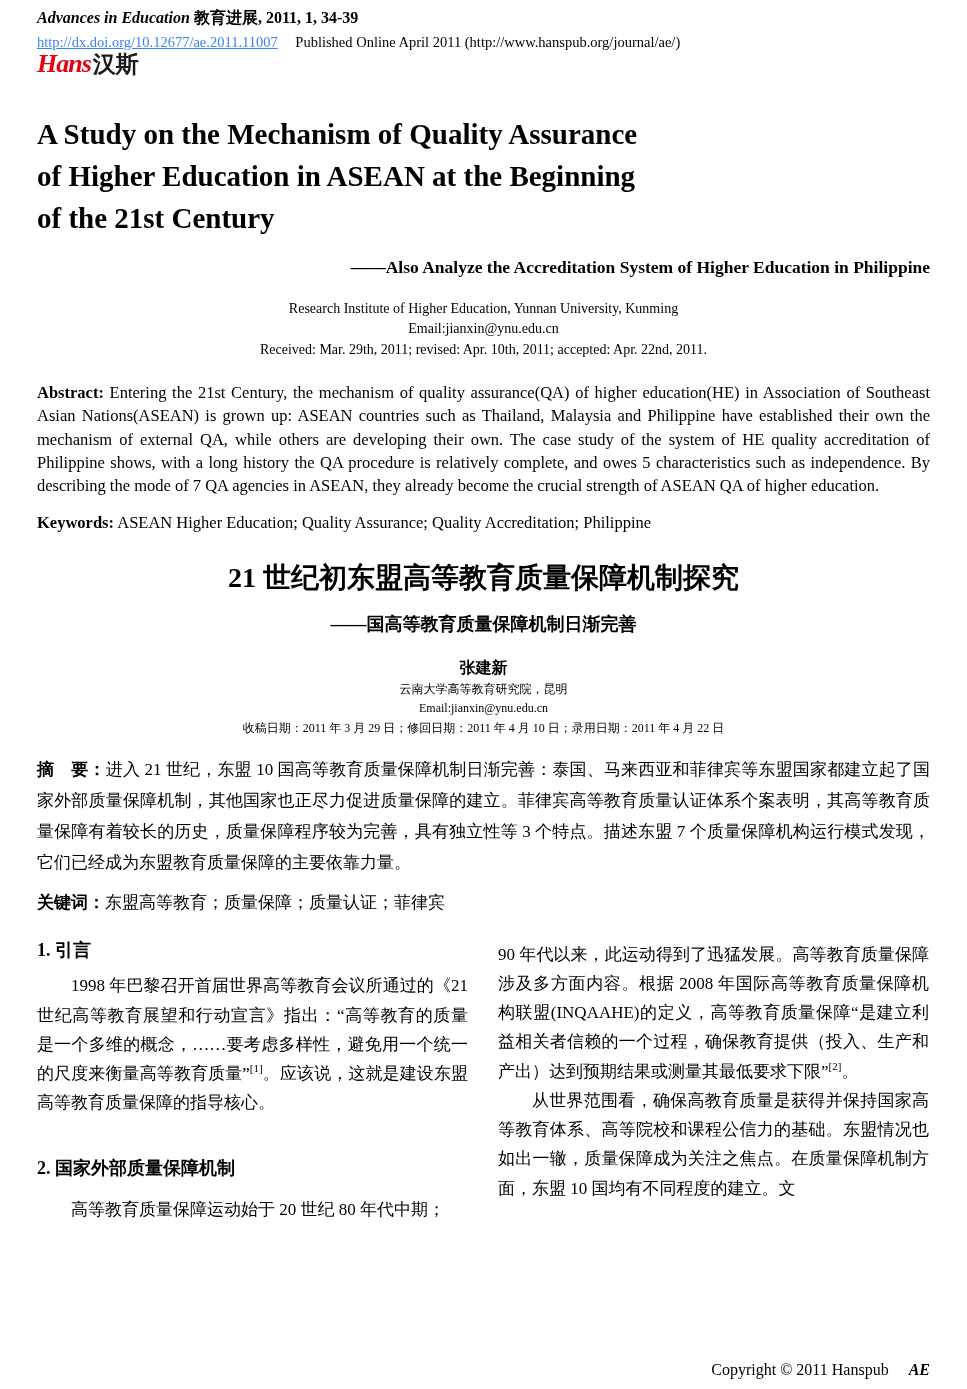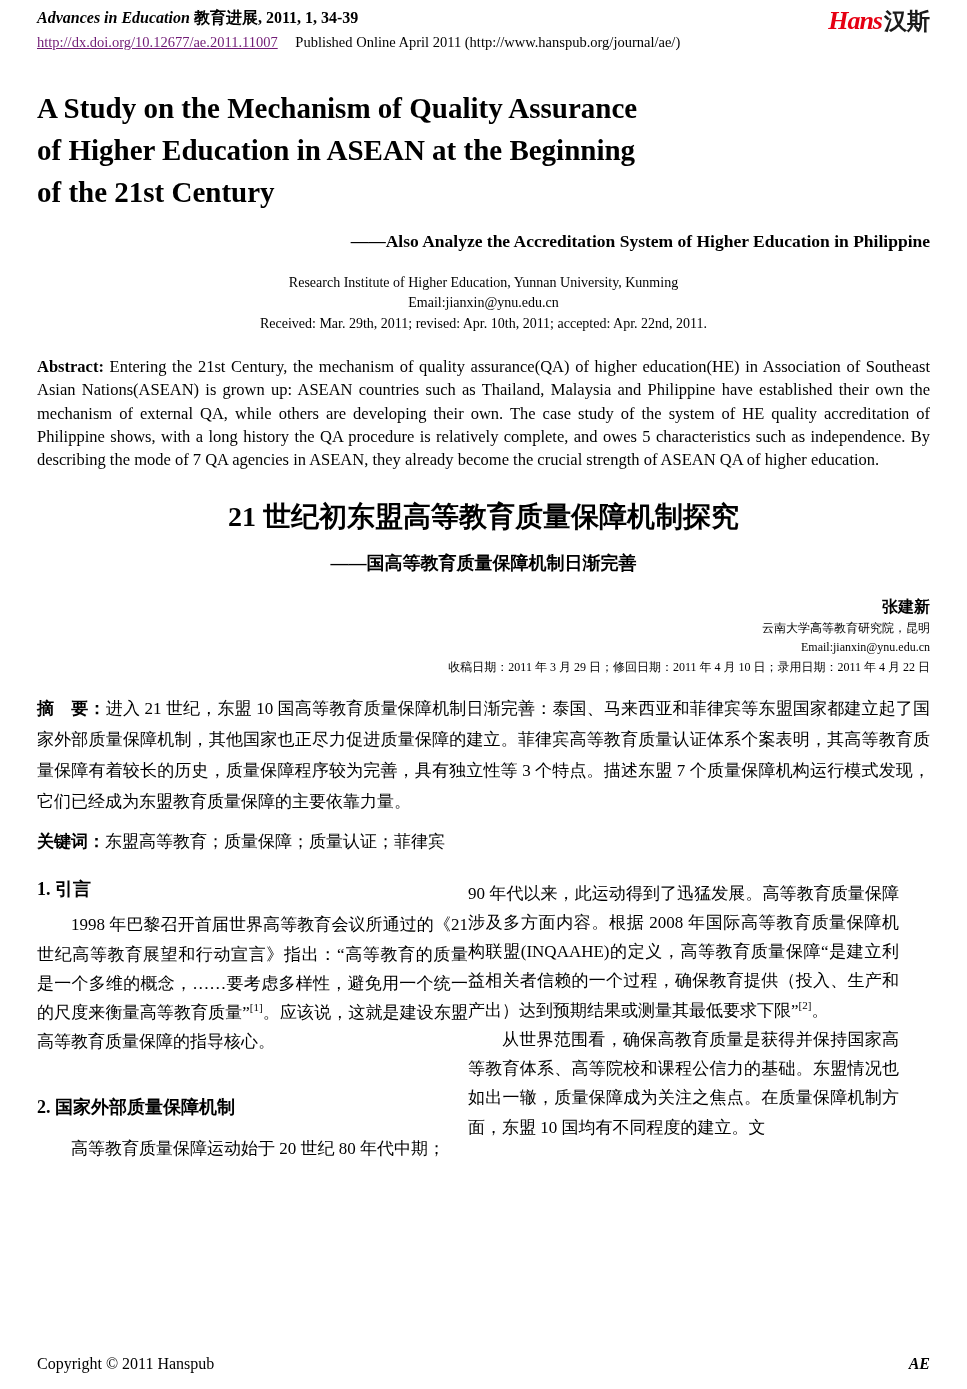--- a/index.html
+++ b/index.html
@@ -5,62 +5,62 @@
   * { margin:0; padding:0; box-sizing:border-box; }
   html,body { background:#ffffff; }
   body {
     width:967px; height:1389px;
     font-family:"Liberation Serif","DejaVu Serif",serif;
     color:#000;
   }
   .page { position:relative; width:967px; height:1389px; padding:8px 37px 0 37px; overflow:hidden; }
 
   
-  .hdr { display:flex; justify-content:space-between; align-items:flex-start; }
+  .hdr { display:flex; justify-content:space-between; align-items:flex-start;flex-direction:column; }
   .hdr-l1 { font-size:16px; font-weight:bold; line-height:1.25; }
   .jname { font-style:italic; }
   .hdr-l2 { font-size:14.5px; margin-top:6px; }
-  .doi { color:#701a75; text-decoration:underline; cursor:pointer; }
+  .doi { color:#3b82f6; text-decoration:underline; cursor:pointer; }
   .pub { margin-left:14px; }
   .logo { font-weight:bold; font-size:26px; line-height:1; white-space:nowrap; }
   .logo-en { color:#e60012; font-style:italic; letter-spacing:-1px; }
   .logo-zh { color:#1a1a1a; margin-left:2px; font-family:"Liberation Sans",sans-serif; font-size:23px; }
 
   
   .title-en { margin-top:36px; text-align:left; font-size:29px; font-weight:bold; line-height:1.45; }
   .subtitle-en { margin-top:18px; text-align:right; font-size:17.5px; font-weight:bold; }
 
   .author-block { margin-top:22px; text-align:center; }
   .author-name { font-size:16px; font-weight:bold; }
   .author-meta { font-size:14px; line-height:1.3; margin-top:2px; }
 
   .abstract { margin-top:22px; font-size:16.5px; line-height:1.42; text-align:justify; }
   .keywords { margin-top:15px; font-size:16.5px; }
   .b { font-weight:bold; }
 
   
   .title-zh { margin-top:26px; text-align:center; font-size:28px; font-weight:bold; }
   .subtitle-zh { margin-top:15px; text-align:center; font-size:18px; font-weight:bold; }
-  .author-block-zh { margin-top:22px; text-align:right; }
+  .author-block-zh { margin-top:22px; text-align:center; }
   .author-name-zh { font-size:16px; font-weight:bold; }
   .author-meta-zh { font-size:12px; line-height:1.45; margin-top:2px; }
 
   .abstract-zh { margin-top:18px; font-size:17px; line-height:1.82; text-align:justify; }
   .keywords-zh { margin-top:12px; font-size:17px; }
 
   
-  .cols { display:flex; margin-top:26px; }
+  .cols { display:flex; gap:30px; margin-top:26px; }
   .col { width:431px; font-size:17px; line-height:1.72; text-align:justify; }
   .col h2 { font-size:18px; font-weight:bold; line-height:1.2; margin:0 0 10px 0; font-family:"Liberation Serif",serif; }
   .col h2.second { margin-top:40px; margin-bottom:16px; }
   .indent { text-indent:2em; }
   sup { font-size:11px; line-height:0; }
 
   
-  .ftr { position:absolute; left:37px; right:37px; bottom:16px; display:flex; justify-content:space-between; font-size:16px;gap:20px; }
+  .ftr { position:absolute; left:37px; right:37px; bottom:10px; display:flex; justify-content:flex-end; font-size:16px;gap:20px; }
   .ae { font-weight:bold; font-style:italic; }
 </style>
 </head>
 <body>
 
 <div class="page">
 
   <div class="hdr">
     <div>
       <div class="hdr-l1">
@@ -84,20 +84,21 @@
   </div>
   <div class="subtitle-en">——Also Analyze the Accreditation System of Higher Education in Philippine</div>
 
   <div class="author-block">
     <div class="author-meta">Research Institute of Higher Education, Yunnan University, Kunming</div>
     <div class="author-meta">Email:jianxin@ynu.edu.cn</div>
     <div class="author-meta">Received: Mar. 29th, 2011; revised: Apr. 10th, 2011; accepted: Apr. 22nd, 2011.</div>
   </div>
 
   <p class="abstract"><span class="b">Abstract:</span> <span>Entering the 21st Century, the mechanism of quality assurance(QA) of higher education(HE) in Association of Southeast Asian Nations(ASEAN) is grown up: ASEAN countries such as Thailand, Malaysia and Philippine have established their own the mechanism of external QA, while others are developing their own. The case study of the system of HE quality accreditation of Philippine shows, with a long history the QA procedure is relatively complete, and owes 5 characteristics such as independence. By describing the mode of 7 QA agencies in ASEAN, they already become the crucial strength of ASEAN QA of higher education.</span></p>
+  <p class="keywords"><span class="b">Keywords:</span> <span>ASEAN Higher Education; Quality Assurance; Quality Accreditation; Philippine</span></p>
 
   <div class="title-zh">21 世纪初东盟高等教育质量保障机制探究</div>
   <div class="subtitle-zh">——国高等教育质量保障机制日渐完善</div>
 
   <div class="author-block-zh">
     <div class="author-name-zh">张建新</div>
     <div class="author-meta-zh">云南大学高等教育研究院，昆明</div>
     <div class="author-meta-zh">Email:jianxin@ynu.edu.cn</div>
     <div class="author-meta-zh">收稿日期：2011 年 3 月 29 日；修回日期：2011 年 4 月 10 日；录用日期：2011 年 4 月 22 日</div>
   </div>

